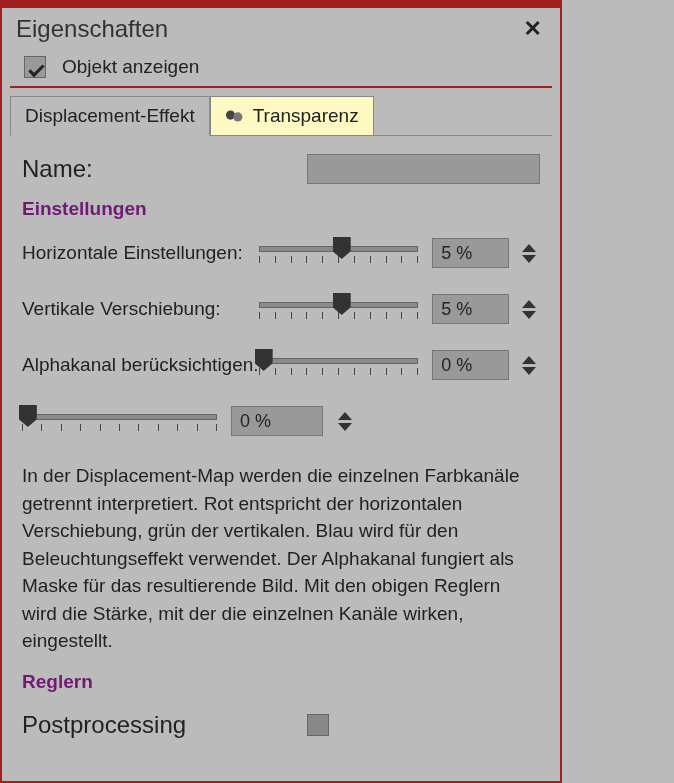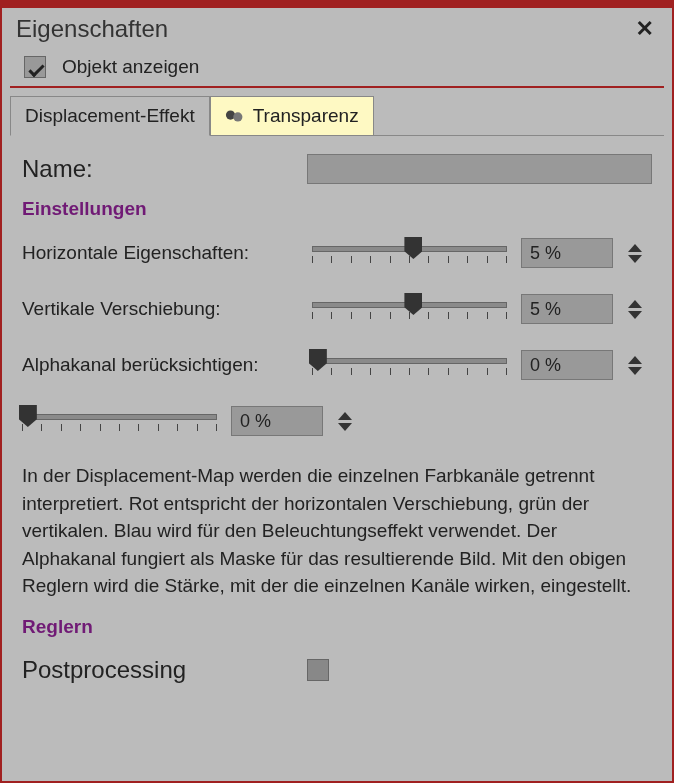--- a/index.html
+++ b/index.html
@@ -4,21 +4,21 @@
 <style>
   * { box-sizing: border-box; margin: 0; padding: 0; }
   body {
     font-family: "Segoe UI", Tahoma, sans-serif;
     background: #bbbbbb;
     width: 674px;
     height: 783px;
     overflow: hidden;
   }
   .window {
-    width: 674px;
+    width: 562px;
     height: 783px;
     border: 2px solid #a02020;
     border-top-width: 8px;
     background: #bbbbbb;
     display: flex;
     flex-direction: column;
   }
   .titlebar {
     display: flex;
     align-items: center;
@@ -245,21 +245,21 @@
   <div class="content">
 
     <div class="row">
       <div class="row-label">Name:</div>
       <div class="text-input"></div>
     </div>
 
     <div class="section-head">Einstellungen</div>
 
     <div class="slider-row">
-      <div class="slider-label">Horizontale Eigenschaften:</div>
+      <div class="slider-label">Horizontale Einstellungen:</div>
       <div class="slider">
         <div class="slider-track"></div>
         <div class="slider-ticks">
             <span></span>
             <span></span>
             <span></span>
             <span></span>
             <span></span>
             <span></span>
             <span></span>

